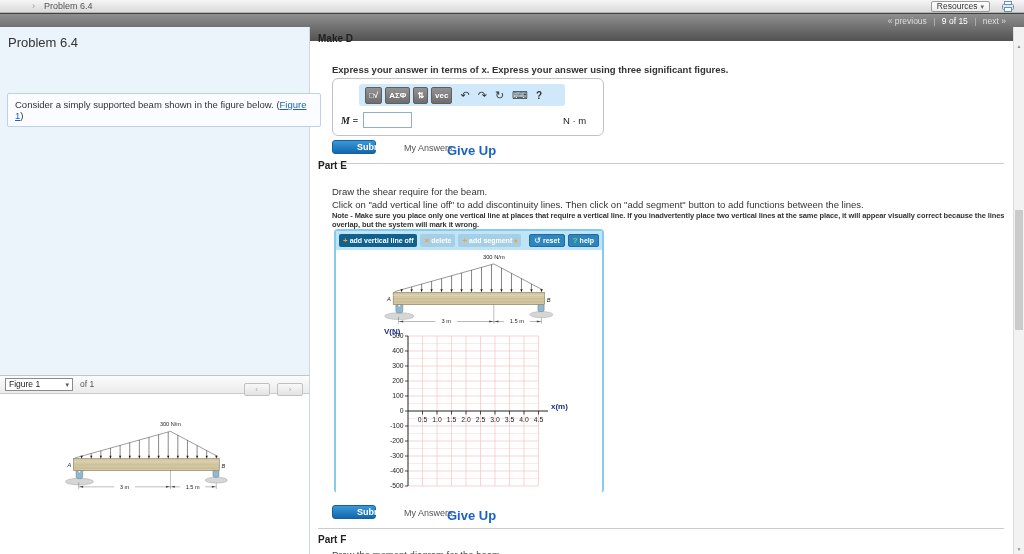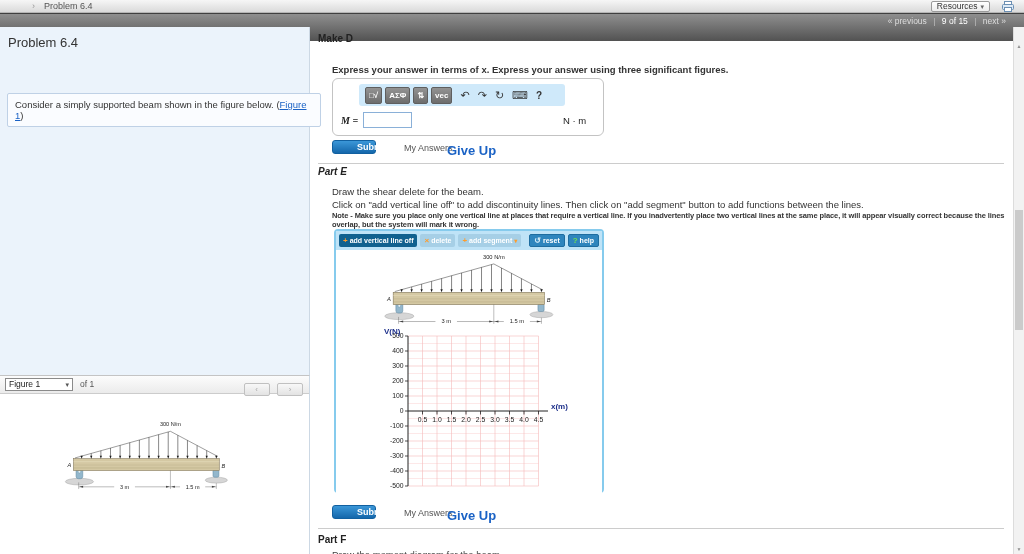--- a/index.html
+++ b/index.html
@@ -222,22 +222,22 @@
     <input class="answer-input" value="" style="">
     <span class="unit">N · m</span>
   </div>
 
   <button class="submit" style="left:332px; top:140px;">Submit</button>
   <span class="myans" style="left:404px; top:143px;">My Answers</span>
   <a class="giveup" style="left:447px; top:143px;">Give Up</a>
 
   <div class="divider" style="top:163px;"></div>
 
-  <div class="part-title" style="left:318px; top:166px;font-style:italic;">Part E</div>
-  <div class="ptext" style="left:332px; top:186px;">Draw the shear delete for the beam.</div>
+  <div class="part-title" style="left:318px; top:160px;">Part E</div>
+  <div class="ptext" style="left:332px; top:186px;">Draw the shear require for the beam.</div>
   <div class="ptext" style="left:332px; top:199px;">Click on "add vertical line off" to add discontinuity lines. Then click on "add segment" button to add functions between the lines.</div>
   <div class="pnote" style="left:332px; top:211px;">Note - Make sure you place only one vertical line at places that require a vertical line. If you inadvertently place two vertical lines at the same place, it will appear visually correct because the lines</div>
   <div class="pnote" style="left:332px; top:220px;">overlap, but the system will mark it wrong.</div>
 
   <div class="graph-widget">
     <div class="gtoolbar">
       <button class="gbtn dark">
           <span class="gplus">+</span>
           <span>add vertical line off</span>
         </button>

